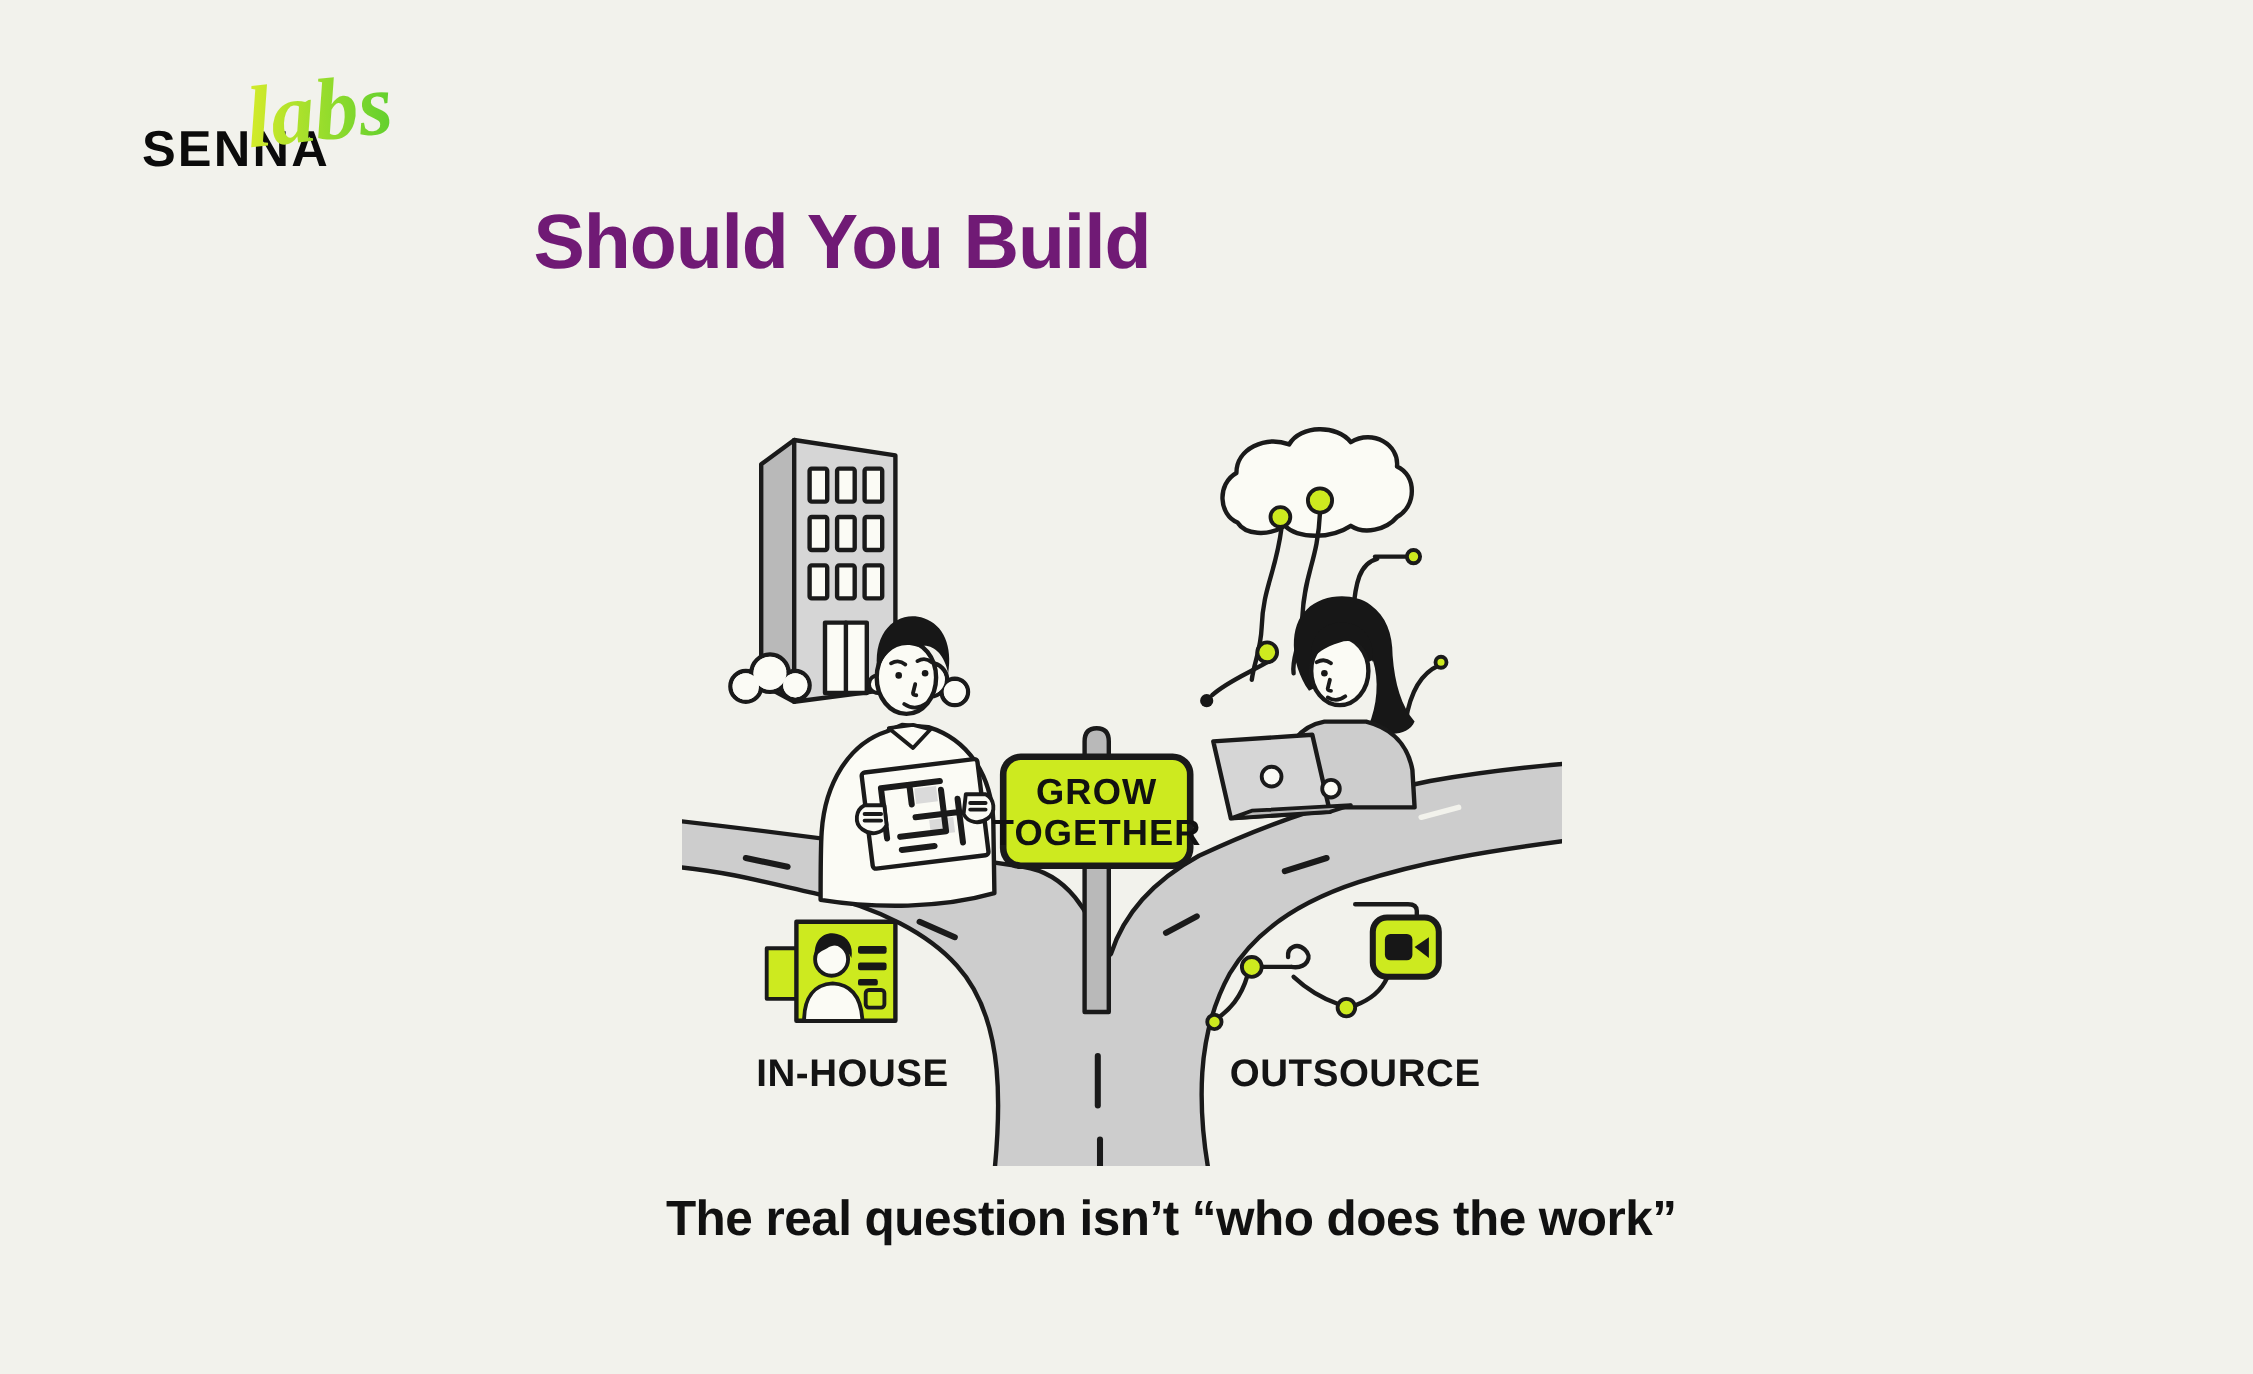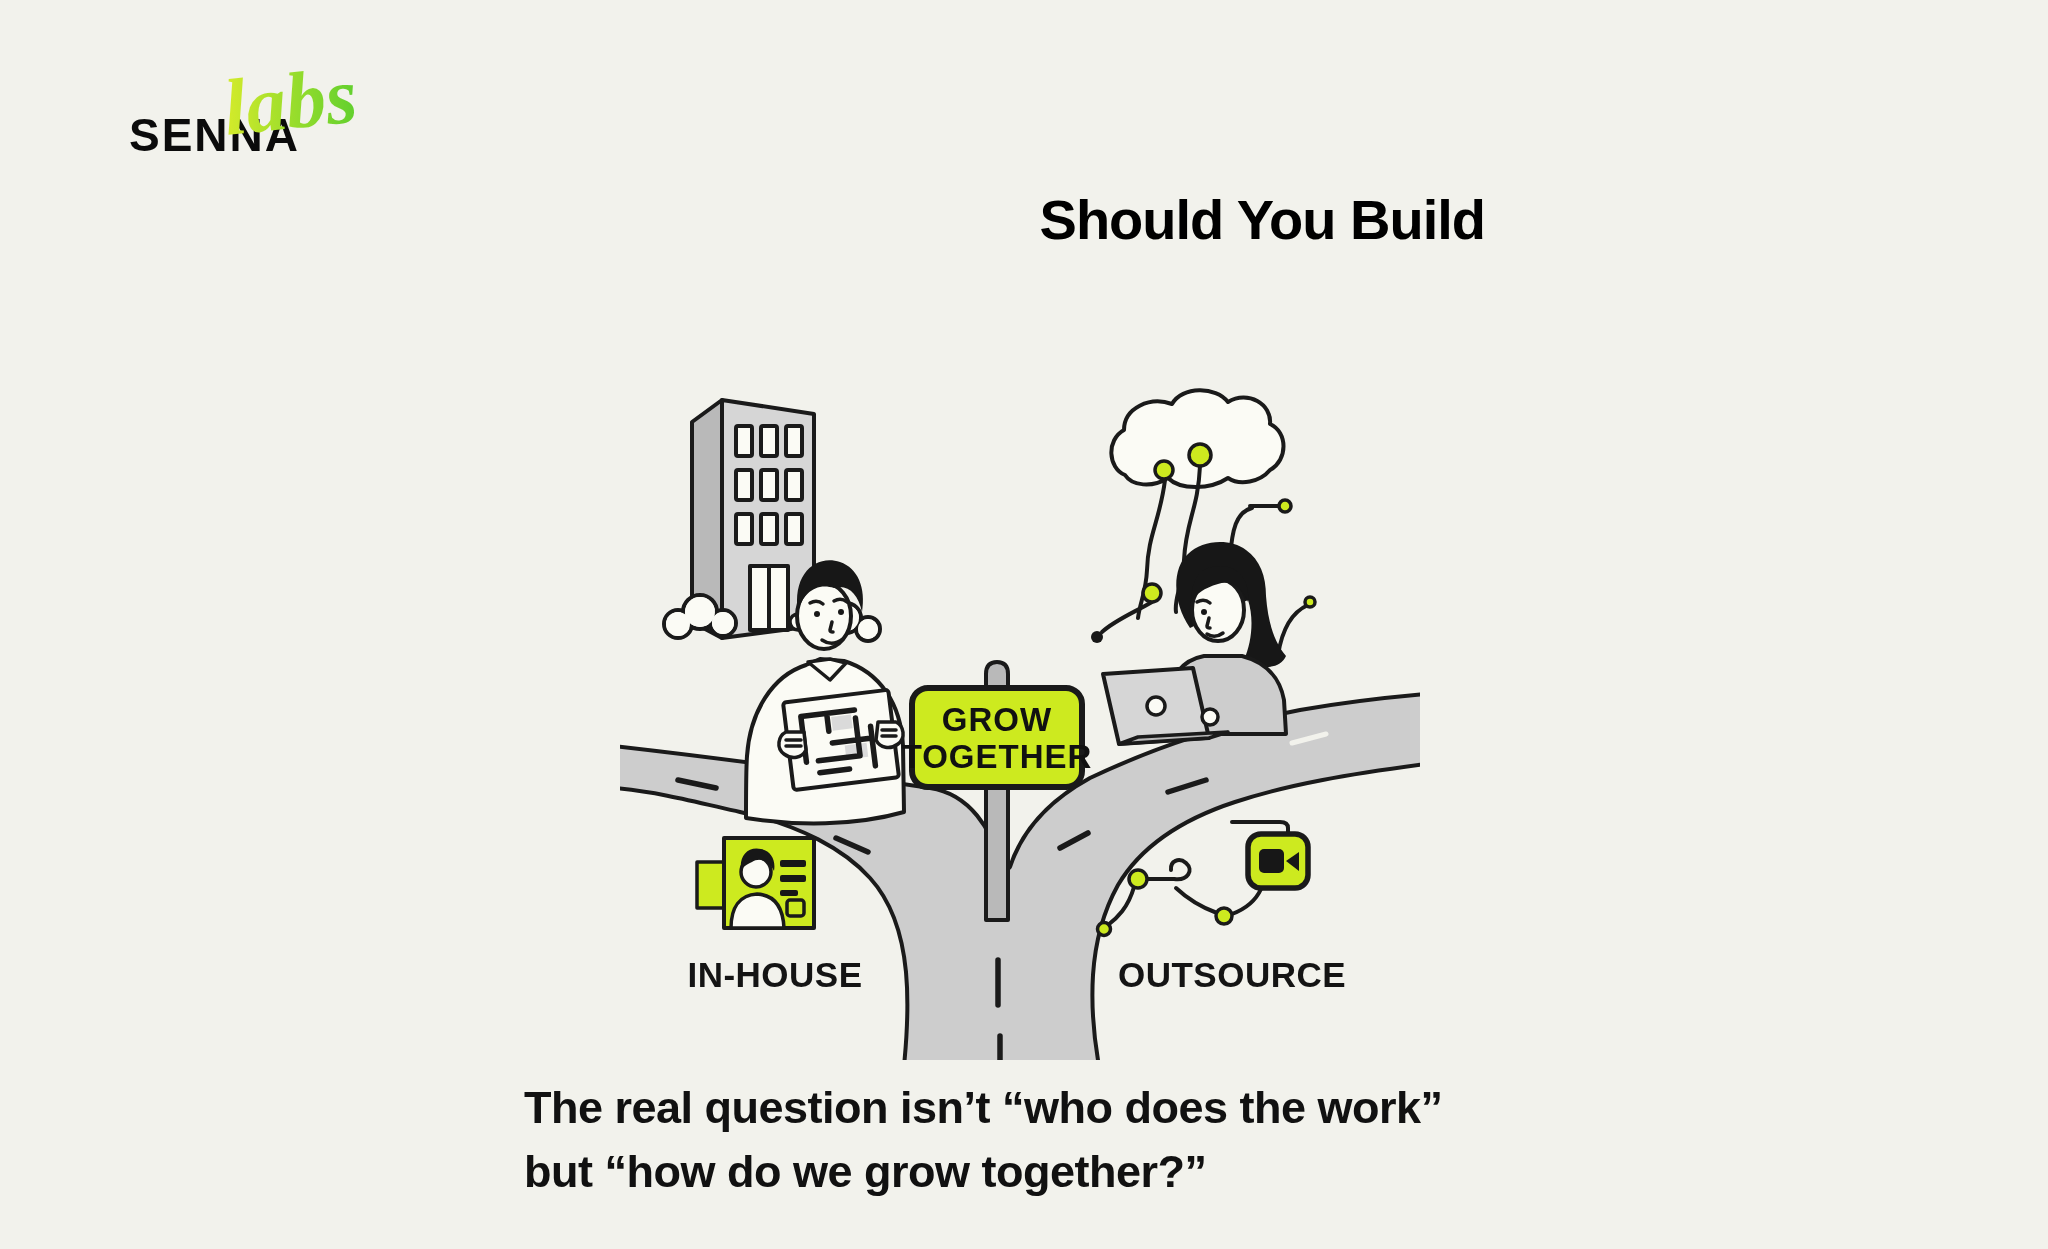--- a/index.html
+++ b/index.html
@@ -18,27 +18,27 @@
   .logo-script {
     position:absolute; left:99px; top:-44px;
     font-family:"Liberation Serif", serif; font-style:italic; font-weight:700;
     font-size:80px; line-height:80px;
     background:linear-gradient(95deg, var(--logo-gradient-start,#d9ec2a), var(--logo-gradient-end,#5ecf2e));
     -webkit-background-clip:text; background-clip:text; color:transparent;
     transform:rotate(-6deg); transform-origin:left bottom;
   }
   .title {
     position:absolute; left:485px; top:176px; width:1000px;
-    text-align:right; font-size:56px; font-weight:700; line-height:88px;
-    letter-spacing:-1px; color:#000000;
+    text-align:left; font-size:70px; font-weight:700; line-height:88px;
+    letter-spacing:-1px; color:#701a75;
   }
   .illustration { position:absolute; left:620px; top:360px; }
   .footer {
     position:absolute; left:524px; top:1076px; width:1000px;
-    text-align:left; font-size:45px; font-weight:700; line-height:64px;
+    text-align:right; font-size:45px; font-weight:700; line-height:64px;
     letter-spacing:-0.5px; color:#111;
   }
   
   .s   { stroke:#1a1a1a; stroke-linecap:round; stroke-linejoin:round; }
   .w4  { stroke-width:4; } .w3 { stroke-width:3.5; } .w5 { stroke-width:5.5; } .w6 { stroke-width:6; }
   .nf  { fill:none; }
   .bg  { fill:#fbfbf5; }
   .accent { fill:var(--accent-green,#cdea1f); }
   .road   { fill:var(--road-gray,#cdcdcd); }
   .mid    { fill:var(--mid-gray,#b9b9b9); }
@@ -210,14 +210,13 @@
     <rect class="ink" x="639" y="489" width="25" height="24" rx="5"></rect>
     <path class="ink" d="M666 501 L679 492 L679 511 Z"></path>
   </g>
 
   <text class="road-label" x="155" y="627">IN-HOUSE</text>
   <text class="road-label" x="612" y="627">OUTSOURCE</text>
 </svg>
 
 <div class="footer">
   <div>The real question isn’t “who does the work”</div>
-  <div>but “how do we grow together?”</div>
 </div>
 
 </body></html>

